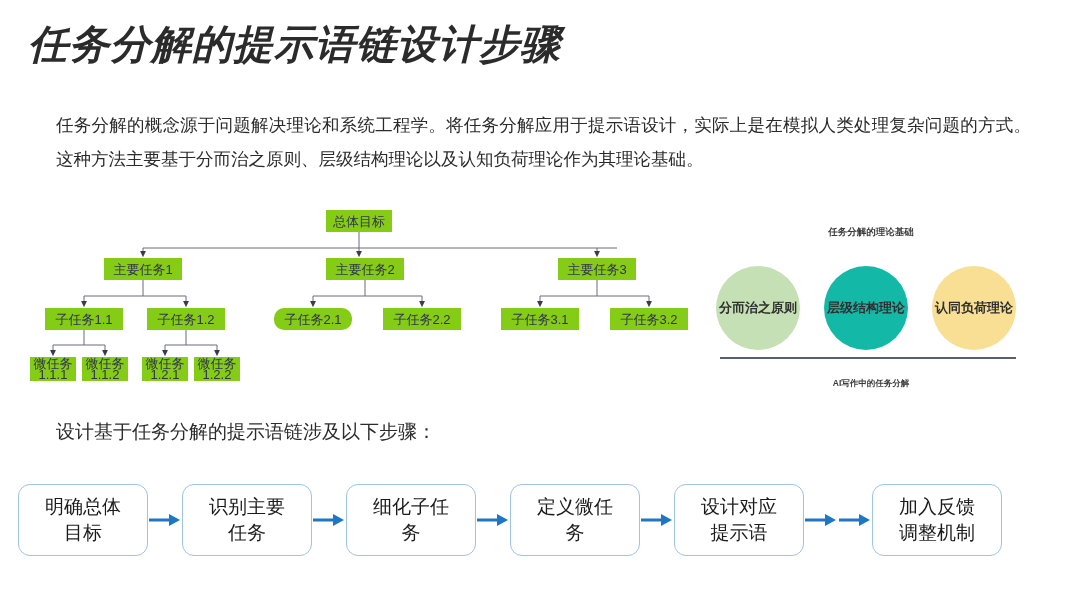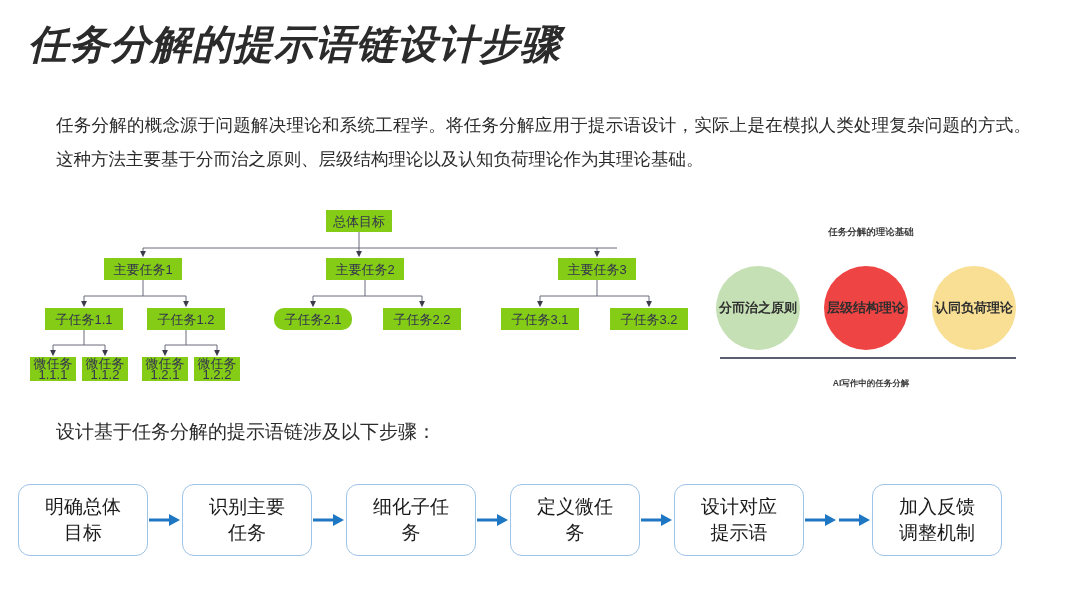--- a/index.html
+++ b/index.html
@@ -120,21 +120,21 @@
     display: flex;
     align-items: center;
     justify-content: center;
     font-size: 13px;
     font-weight: 700;
     color: #2e2e2e;
     text-align: center;
     box-sizing: border-box;
   }
   .circle.c1 { left: 10px;  background: #c5e0b4; }
-  .circle.c2 { left: 118px; background: #ef4444; }
+  .circle.c2 { left: 118px; background: #14b8a6; }
   .circle.c3 { left: 226px; background: #f8df94; }
   .circles-baseline {
     position: absolute;
     left: 14px;
     top: 139px;
     width: 296px;
     height: 2px;
     background: #5a5f6e;
   }
 

